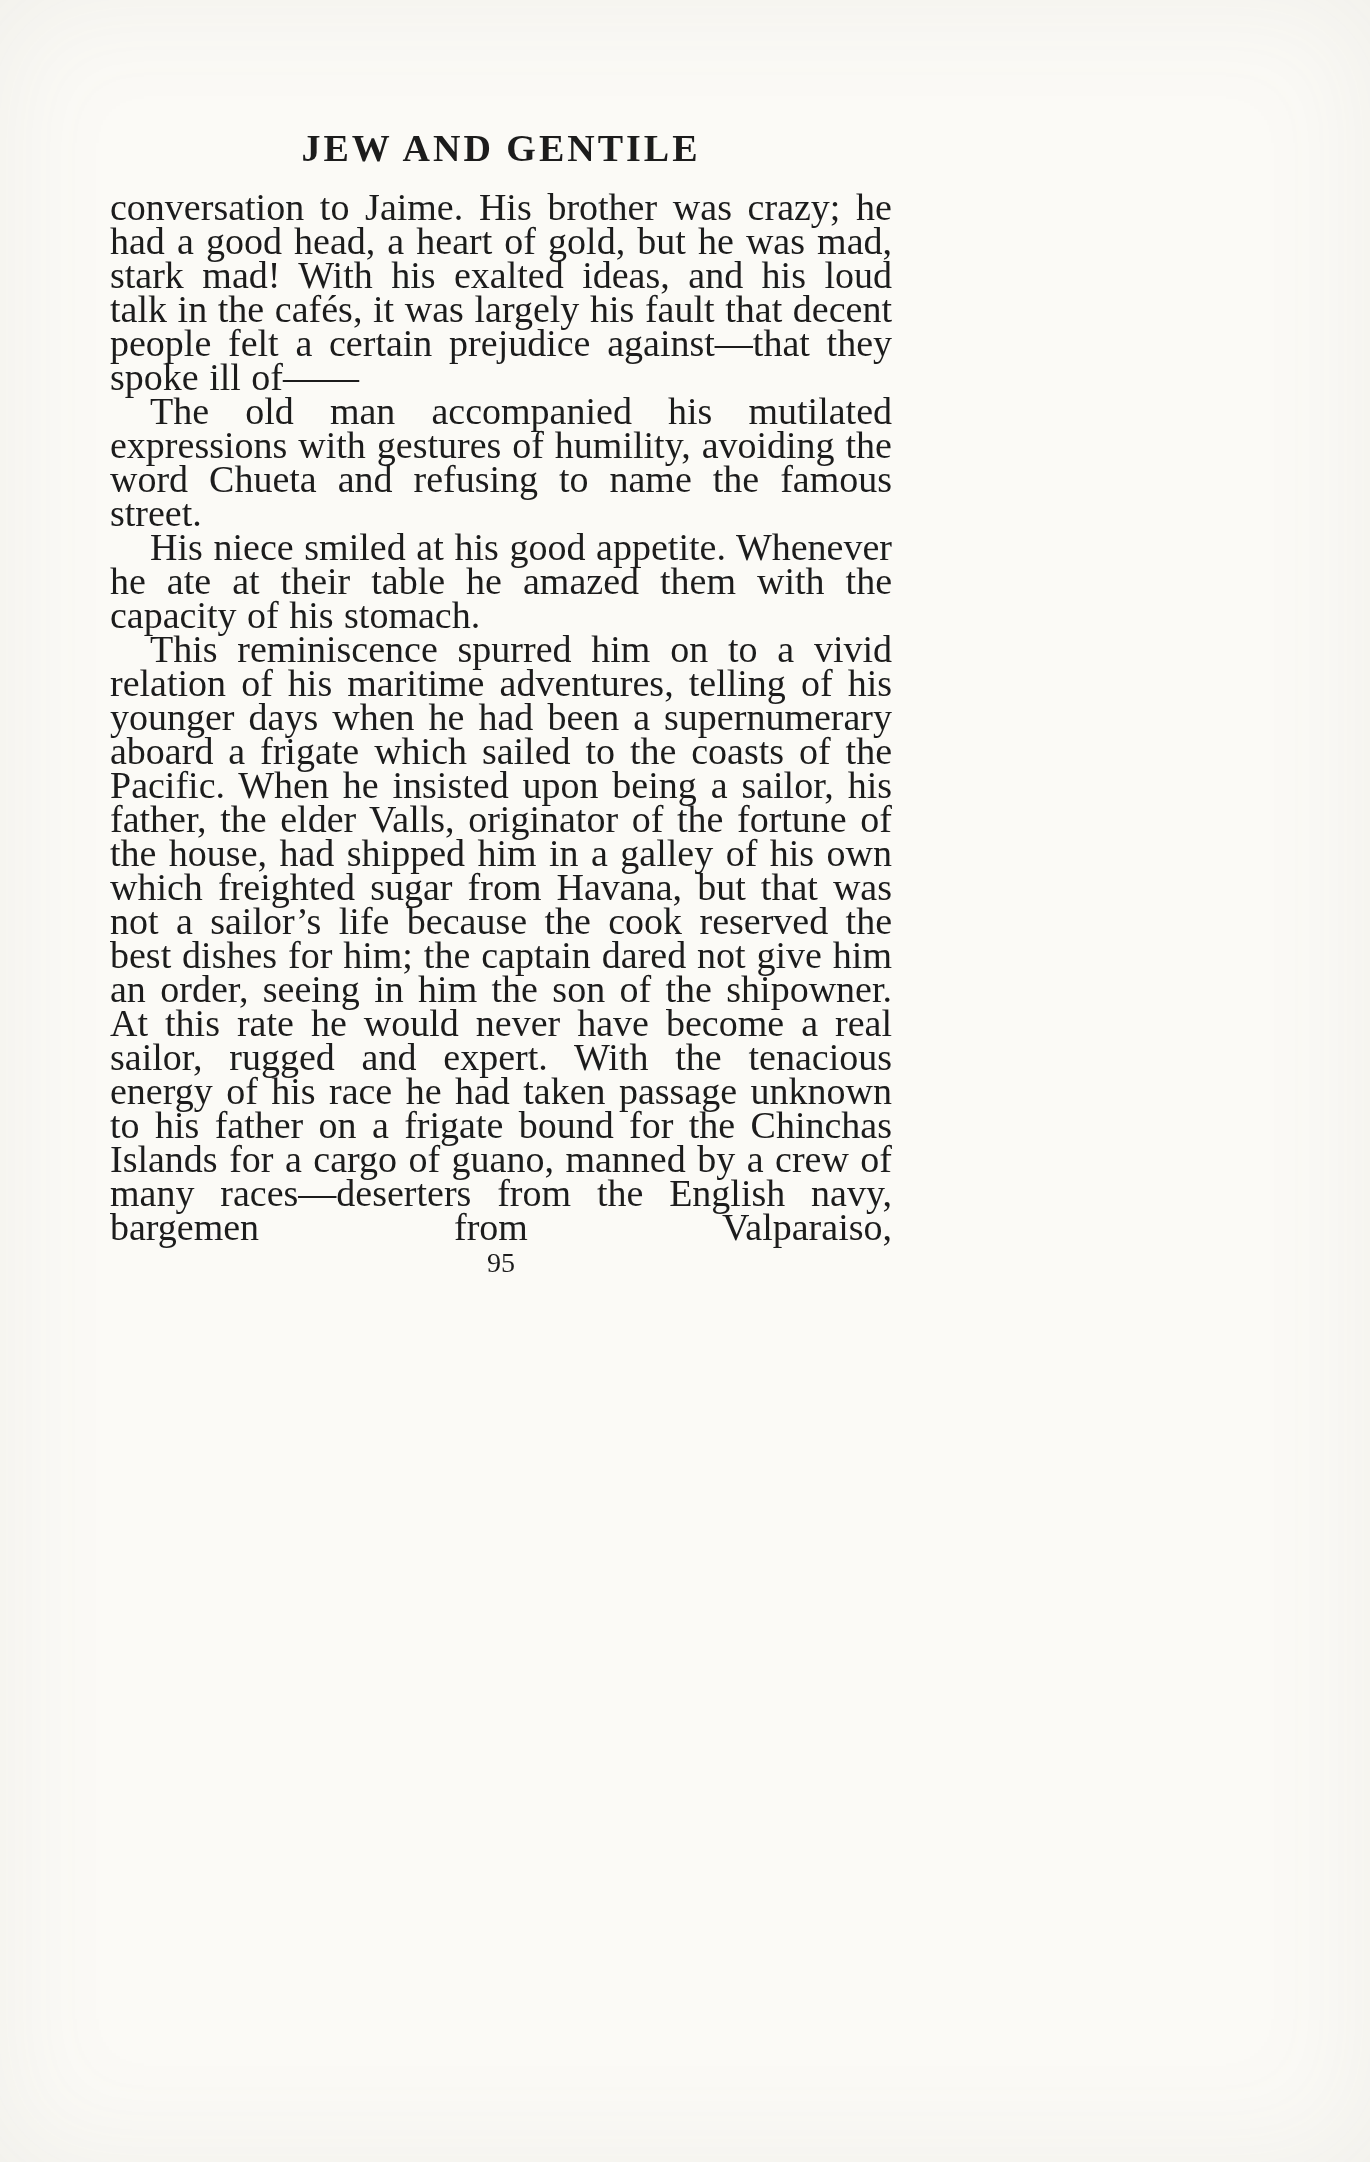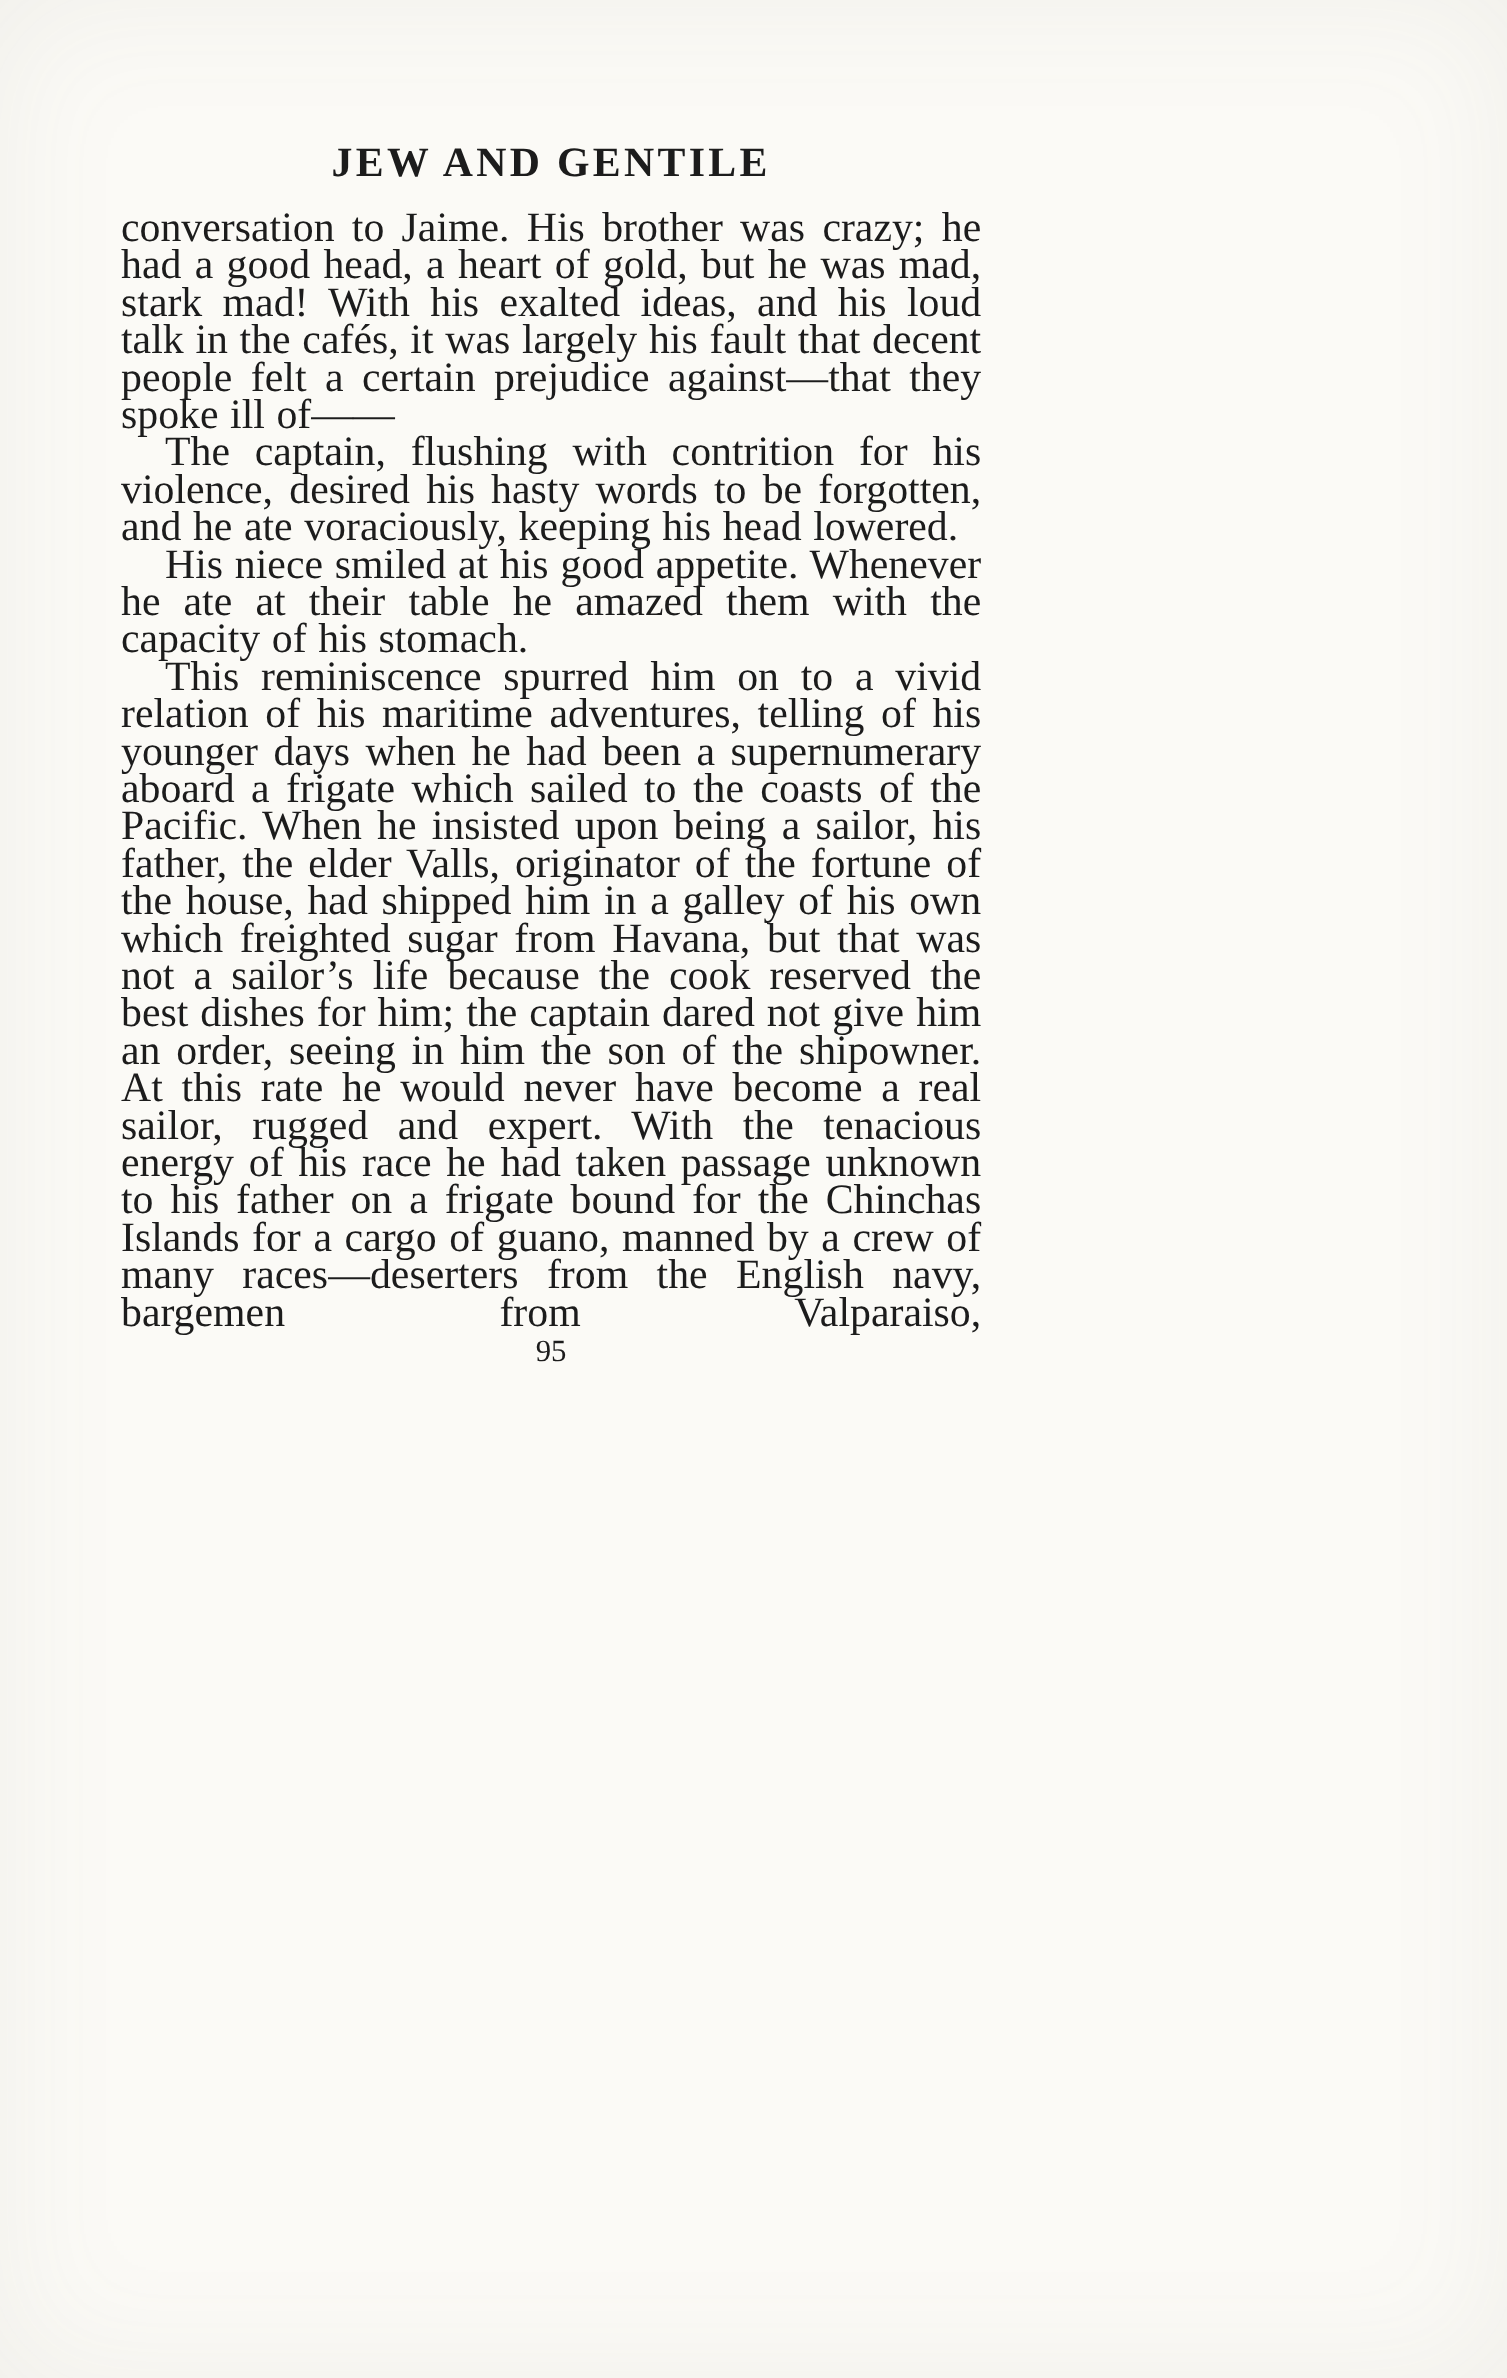--- a/index.html
+++ b/index.html
@@ -61,19 +61,19 @@
   }
 </style>
 </head>
 <body>
 
 <div class="page">
   <div class="text-block">
     <h1 class="title">JEW AND GENTILE</h1>
     <div class="paragraphs">
         <p class="para">conversation to Jaime. His brother was crazy; he had a good head, a heart of gold, but he was mad, stark mad! With his exalted ideas, and his loud talk in the cafés, it was largely his fault that decent people felt a certain prejudice against—that they spoke ill of——</p>
-        <p class="para indent">The captain, flushing with contrition for his violence, desired his hasty words to be forgotten, and he ate voraciously, keeping his head lowered.</p>
+        <p class="para indent">The old man accompanied his mutilated expressions with gestures of humility, avoiding the word Chueta and refusing to name the famous street.</p>
         <p class="para indent">His niece smiled at his good appetite. Whenever he ate at their table he amazed them with the capacity of his stomach.</p>
         <p class="para indent">This reminiscence spurred him on to a vivid relation of his maritime adventures, telling of his younger days when he had been a supernumerary aboard a frigate which sailed to the coasts of the Pacific. When he insisted upon being a sailor, his father, the elder Valls, originator of the fortune of the house, had shipped him in a galley of his own which freighted sugar from Havana, but that was not a sailor’s life because the cook reserved the best dishes for him; the captain dared not give him an order, seeing in him the son of the shipowner. At this rate he would never have become a real sailor, rugged and expert. With the tenacious energy of his race he had taken passage unknown to his father on a frigate bound for the Chinchas Islands for a cargo of guano, manned by a crew of many races—deserters from the English navy, bargemen from Valparaiso,</p>
       </div>
     <div class="page-number">95</div>
   </div>
 </div>
 
 </body></html>

